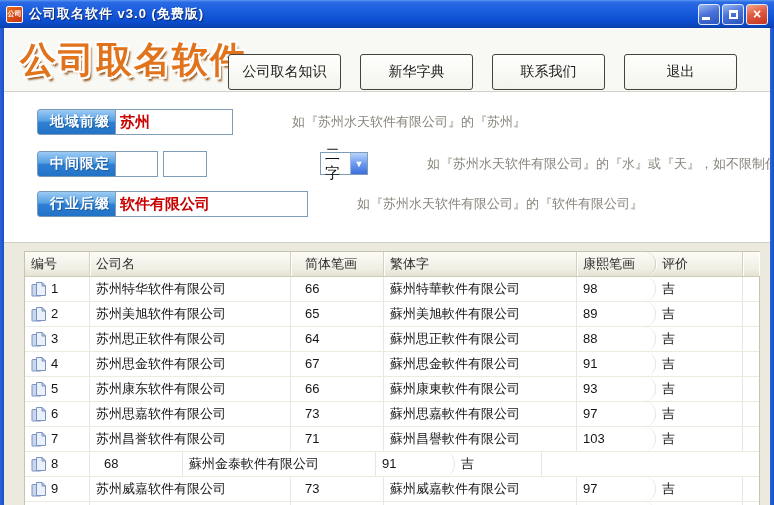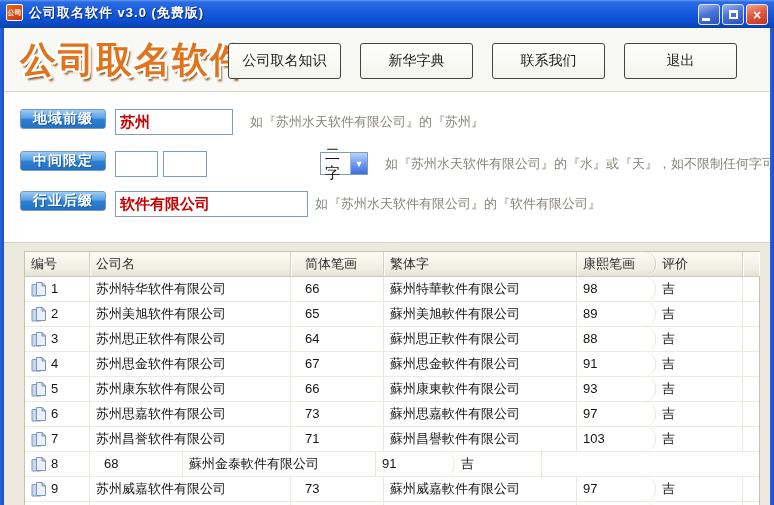--- a/index.html
+++ b/index.html
@@ -3,21 +3,21 @@
 <meta charset="utf-8">
 <style>
   * { margin:0; padding:0; box-sizing:border-box; }
   html,body { width:774px; height:505px; overflow:hidden;
               font-family:"Liberation Sans", sans-serif; }
   .window { position:relative; width:774px; height:505px; background:#fff; overflow:hidden; }
 
   
   .titlebar { position:absolute; top:0; left:0; right:0; height:28px;
     background:linear-gradient(180deg,#5a96f2 0%,#2a6ae4 8%,#1a5cdd 40%,#0c4ed2 75%,#0a43b4 95%,#0a3da4 100%);
-    display:flex; padding:4px 6px; }
+    display:flex; align-items:center; padding:12px 6px; }
   .app-icon { width:17px; height:17px; background:linear-gradient(145deg,#e86a20,#c83410);
     border:1px solid #fff; border-radius:2px; color:#fff; font-size:7px; font-weight:bold;
     display:flex; align-items:center; justify-content:center; margin-right:6px; flex:0 0 auto; }
   .title-text { color:#fff; font-weight:bold; font-size:13px; letter-spacing:1px;
     text-shadow:1px 1px 1px #0a2a6a; flex:1 1 auto; white-space:nowrap; }
   .win-controls { display:flex; gap:2px; }
   .winbtn { width:22px; height:21px; border-radius:3px; border:1px solid #dfe9fb;
     display:flex; align-items:center; justify-content:center; cursor:default; padding:0; }
   .winbtn.min,.winbtn.max { background:linear-gradient(160deg,#9cb8f0 0%,#4a72d8 45%,#2a54bc 100%); }
   .winbtn.close { background:linear-gradient(160deg,#f4a88a 0%,#e05a42 45%,#c23420 100%); }
@@ -32,33 +32,33 @@
   
   .header-band { position:absolute; top:28px; left:4px; right:4px; height:64px;
     background:#f8f8f4; border-bottom:1px solid #d4d2c8; box-shadow:0 1px 0 #fff inset; }
   .logo { position:absolute; left:16px; top:8px; font-size:36px; font-weight:bold; letter-spacing:2px;
     color:#e0731c;
     text-shadow:-2px -2px 0 #fff, 2px -2px 0 #fff, -2px 2px 0 #fff, 2px 2px 0 #fff,
                 -2px 0 0 #fff, 2px 0 0 #fff, 0 -2px 0 #fff, 0 2px 0 #fff, 3px 4px 2px #9a5a20; }
   .top-buttons { position:absolute; left:224px; top:15px; display:flex; gap:19px; }
   .top-btn { width:113px; height:36px; background:linear-gradient(180deg,#fefefc,#f4f4ee);
     border:1px solid #44443c; border-radius:3px; font-size:14px; color:#1a1a1a;
-    font-family:"Liberation Sans",sans-serif; cursor:default; }
+    font-family:"Liberation Sans",sans-serif; cursor:default;margin-top:11px; }
 
   
   .form-band { position:absolute; top:93px; left:4px; right:4px; height:149px; background:#fff; }
-  .form-label-btn { position:absolute; left:16px; width:86px; height:20px;
+  .form-label-btn { position:absolute; left:33px; width:86px; height:26px;
     background:linear-gradient(180deg,#9ccbf4 0%,#55a0e4 45%,#2f80d4 52%,#2272c6 100%);
     border:1px solid #7a98b8; border-radius:3px; color:#fff; font-weight:bold; font-size:14px;
     text-shadow:1px 1px 1px #1a5a9a; letter-spacing:1px; cursor:default;
     font-family:"Liberation Sans",sans-serif; }
   .xp-input { position:absolute; height:26px; border:1px solid #7f9db9; background:#fff;
     font-family:"Liberation Sans",sans-serif; font-size:15px; font-weight:bold; color:#c80000;
     padding:0 4px; outline:none; }
-  .hint { position:absolute; height:26px; line-height:26px; font-size:13px; color:#88857c; white-space:nowrap; }
+  .hint { position:absolute; height:26px; line-height:26px; font-size:13px; color:#88857c; white-space:nowrap;margin-left:42px; }
   .row1 { top:16px; } .row2 { top:58px; } .row3 { top:98px; }
   .combo { position:absolute; left:316px; top:59px; width:48px; height:23px;
     border:1px solid #7f9db9; background:#fff; display:flex; align-items:center; }
   .combo-text { flex:1; font-size:15px; color:#111; padding-left:4px; }
   .combo-arrow { width:17px; height:21px; background:linear-gradient(180deg,#b8d4fa 0%,#6e9cf0 50%,#3e6edc 100%);
     border-left:1px solid #9db8d8; display:flex; align-items:center; justify-content:center;
     color:#fff; font-size:9px; }
 
   
   .table-band { position:absolute; top:242px; left:4px; right:4px; bottom:0;

